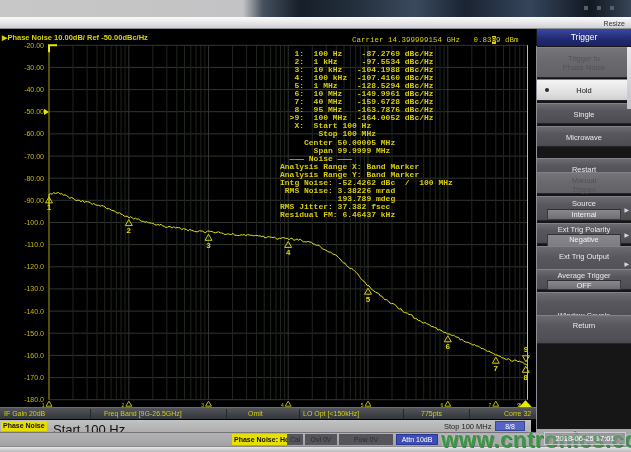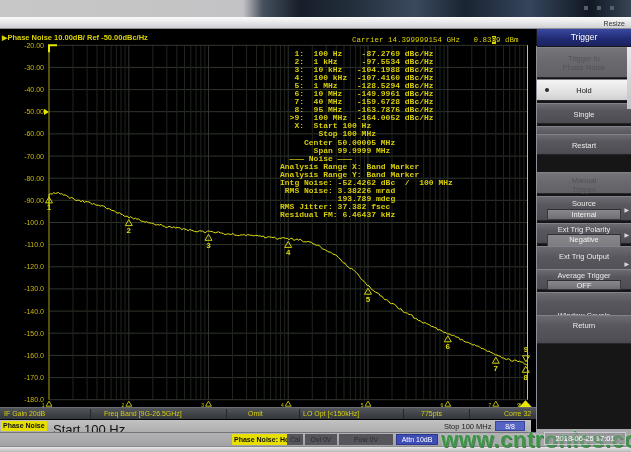--- a/index.html
+++ b/index.html
@@ -222,21 +222,21 @@
 
 <div class="abs" style="left:0;top:446px;width:631px;height:6px;background:linear-gradient(#e8e8e8,#b8b8bc);border-top:1px solid #888;"></div>
 
 <div class="abs" style="left:536px;top:29px;width:95px;height:403px;background:#161616;"></div>
 <div class="abs" style="left:536px;top:46px;width:1px;height:383px;background:#90909a;"></div>
 <div class="abs" style="left:537px;top:29px;width:94px;height:17px;background:linear-gradient(#3a48a2,#222c74 55%,#1a2260);color:#fff;font-size:8.5px;text-align:center;line-height:17px;">Trigger</div>
 <div class="sbtn sbdis" style="top:47px;height:31px;padding-top:6px;line-height:9px;">Trigger to<br>Phase Noise</div>
 <div class="sbtn" style="top:79px;height:22px;background:linear-gradient(#f4f4f4,#dedede 70%,#cfcfcf);color:#111;line-height:21px;">Hold<span class="abs" style="left:8px;top:8px;width:4px;height:4px;border-radius:50%;background:#2a2a2a;"></span></div>
 <div class="sbtn" style="top:103px;height:21px;line-height:21px;">Single</div>
 <div class="sbtn" style="top:126px;height:21px;line-height:21px;">Microwave</div>
-<div class="sbtn" style="top:134px;height:21px;line-height:21px;">Restart</div>
+<div class="sbtn" style="top:158px;height:21px;line-height:21px;">Restart</div>
 <div class="sbtn sbdis" style="top:172px;height:22px;padding-top:3px;line-height:9px;">Manual<br>Trigger</div>
 <div class="sbtn" style="top:196px;height:25px;padding-top:2px;line-height:9px;">Source
  <div class="ssub" style="height:11px;line-height:10px;margin-top:1px;">Internal</div>
  <span class="arr" style="top:9px;">▶</span></div>
 <div class="sbtn" style="top:223px;height:21px;padding-top:1px;line-height:9px;">Ext Trig Polarity
  <div class="ssub" style="height:26px;line-height:9px;">Negative</div>
  <span class="arr" style="top:7px;">▶</span></div>
 <div class="sbtn" style="top:246px;height:32px;line-height:20px;">Ext Trig Output
  <span class="arr" style="top:7px;">▶</span></div>
 <div class="sbtn" style="top:269px;height:21px;padding-top:1px;line-height:9px;">Average Trigger

